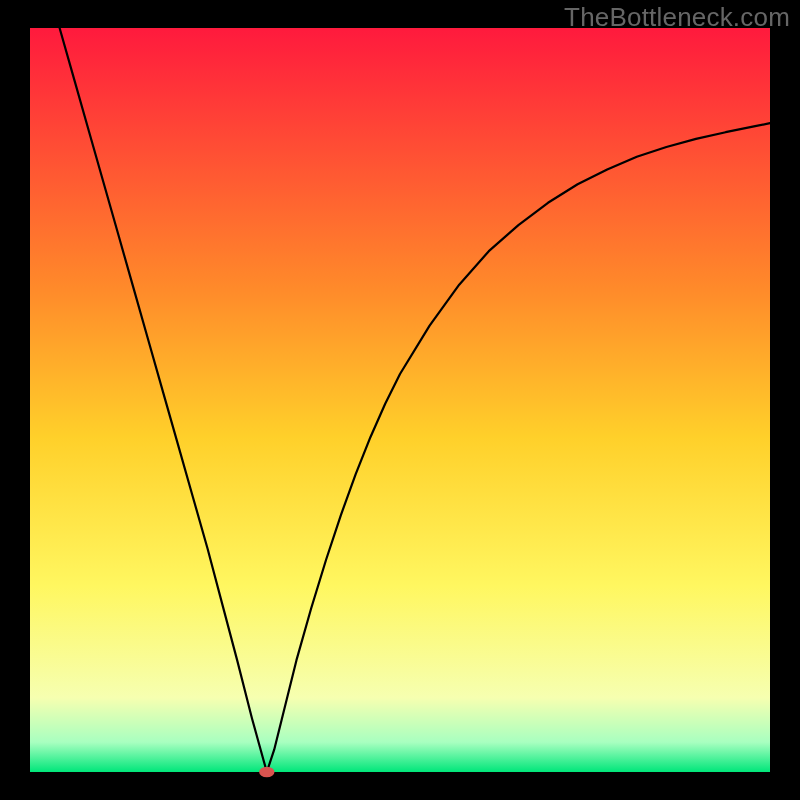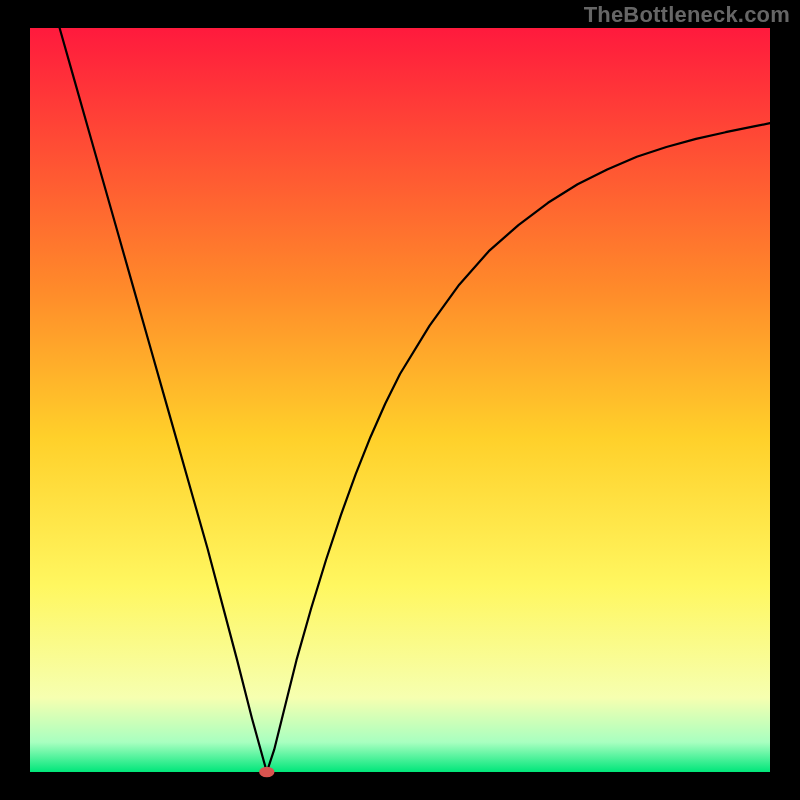--- a/index.html
+++ b/index.html
@@ -15,22 +15,22 @@
     position: relative;
     width: 800px;
     height: 800px;
     background: #000;
   }
   .watermark {
     position: absolute;
     top: 2px;
     right: 10px;
     color: #666;
-    font-size: 22px;
-    font-weight: bold;
+    font-size: 26px;
+    font-weight: normal;
     z-index: 10;
     letter-spacing: 0.2px;
   }
   svg {
     display: block;
   }
 </style>
 </head>
 <body>
 

